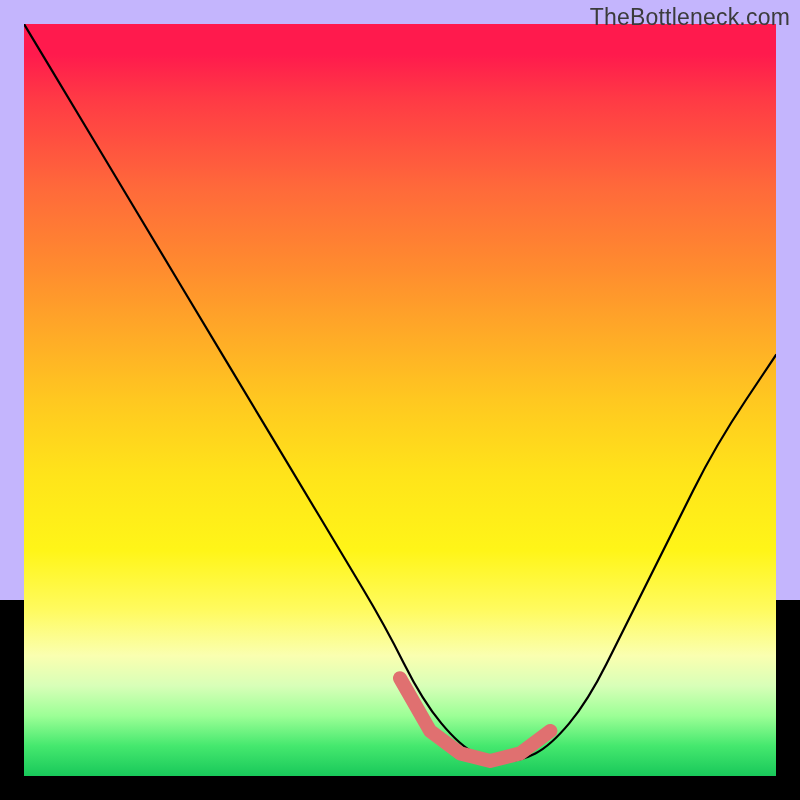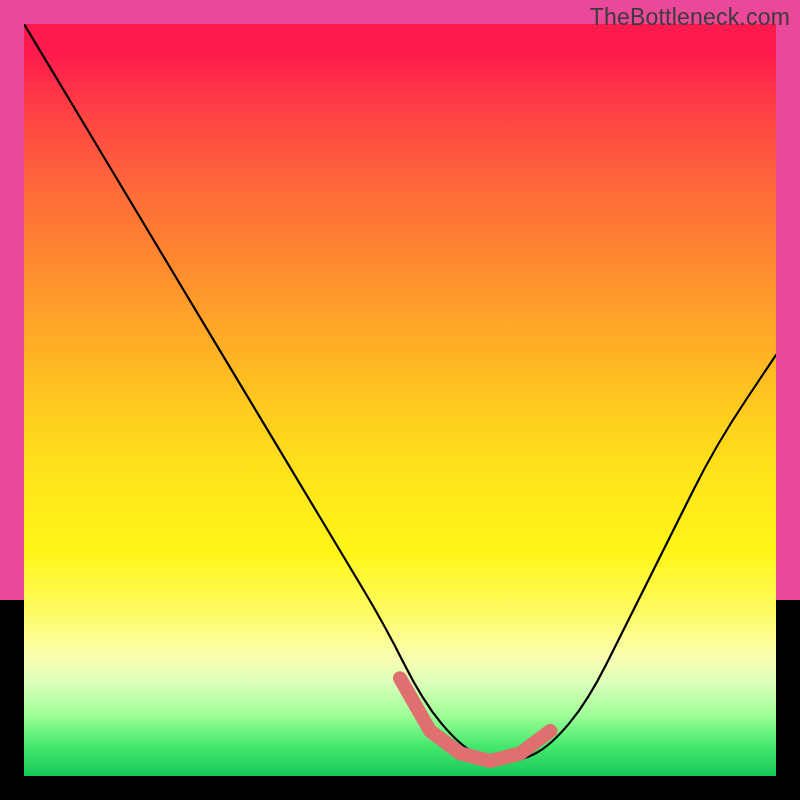--- a/index.html
+++ b/index.html
@@ -10,21 +10,21 @@
     overflow: hidden;
     background: #000;
     font-family: Arial, Helvetica, sans-serif;
   }
   .frame {
     position: absolute;
     top: 0;
     left: 0;
     width: 800px;
     height: 600px;
-    background: #ec4899;
+    background: #c4b5fd;
   }
   .plot {
     position: absolute;
     top: 24px;
     left: 24px;
     width: 752px;
     height: 752px;
     overflow: hidden;
   }
   .gradient {

